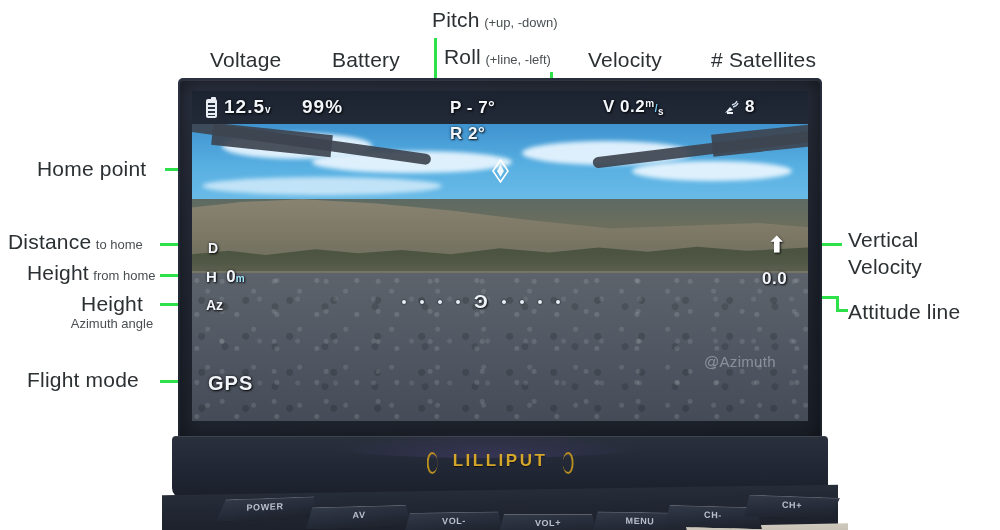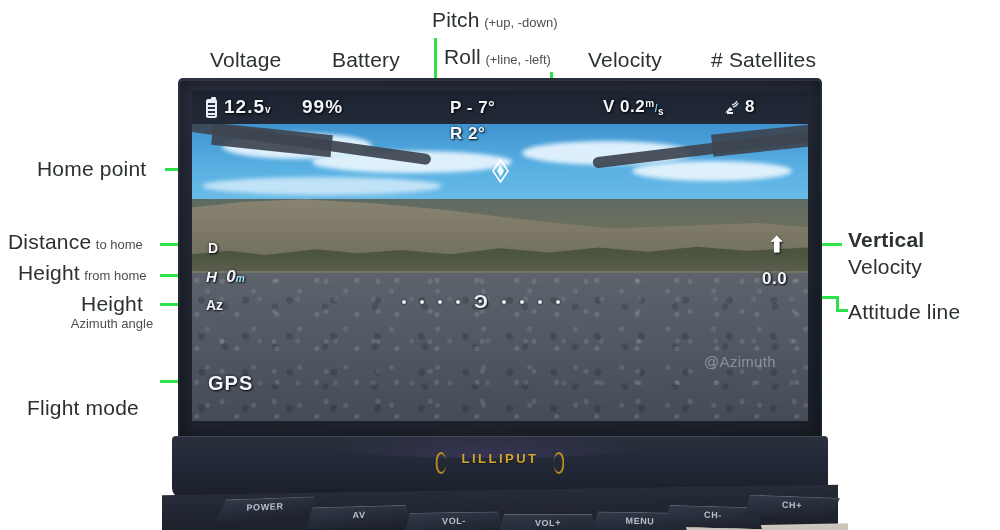--- a/index.html
+++ b/index.html
@@ -60,21 +60,21 @@
   .mon-foot {
     position:absolute; left:-26px; top:452px; width:696px; height:24px;
     background:linear-gradient(180deg,#cfc9bd 0%,#b6b0a3 100%);
     transform:skewY(-1.1deg);
     border-radius:0 0 8px 8px;
   }
 
   
   .brand {
     position:absolute; left:50%; top:372px; transform:translateX(-50%);
-    color:#d4a629; font-size:13px; font-weight:700; letter-spacing:2.5px;
+    color:#d4a629; font-size:17px; font-weight:700; letter-spacing:2.5px;
     padding:1px 25px;
     text-shadow:0 1px 1px rgba(0,0,0,.6);
   }
   .brand:before,.brand:after{
     content:""; position:absolute; top:2px; width:9px; height:18px;
     border:2px solid #b9901f; border-radius:50%;
   }
   .brand:before{ left:-1px; border-right:none; }
   .brand:after { right:-1px; border-left:none; }
 
@@ -192,36 +192,36 @@
 
 <div class="ann" style="left:37px; top:157px;">
   <span class="big">Home point</span>
 </div>
 
 <div class="ann" style="left:8px; top:230px;">
   <span class="big">Distance</span>
   <span class="small">to home</span>
 </div>
 
-<div class="ann" style="left:18px; top:261px;">
+<div class="ann" style="left:27px; top:261px;">
   <span class="big">Height</span>
   <span class="small">from home</span>
 </div>
 
 <div class="ann" style="left:43px; top:292px; width:138px; text-align:center;">
   <span class="big">Height</span>
   <span class="sub">Azimuth angle</span>
 </div>
 
-<div class="ann" style="left:27px; top:368px;margin-top:28px;">
+<div class="ann" style="left:27px; top:368px;">
   <span class="big">Flight mode</span>
 </div>
 
 <div class="ann" style="left:848px; top:226px; line-height:27px;">
-  <span class="big" style="display:block;font-weight:bold;">Vertical</span>
+  <span class="big" style="display:block;">Vertical</span>
   <span class="big" style="display:block;">Velocity</span>
 </div>
 
 <div class="ann" style="left:848px; top:300px;">
   <span class="big">Attitude line</span>
 </div>
 
 <div class="lead lead-v" style="left:434px; top:38px;  height:72px;"></div>
 <div class="lead lead-h" style="left:434px; top:107px; width:26px;"></div>
 
@@ -300,21 +300,21 @@
     <div class="homept" style="left:300px; top:68px;">
       <svg width="17" height="24" viewBox="0 0 17 24">
         <path d="M8.5 1 L16 12 L8.5 23 L1 12 Z" fill="none" stroke="#ffffff" stroke-width="1.6"></path>
         <path d="M8.5 6 L12 12 L8.5 18 L5 12 Z" fill="#ffffff" opacity=".9"></path>
       </svg>
     </div>
 
     <div class="osd osd-sm" style="left:16px; top:149px;">
       <span style="font-size:14px;">D</span>
     </div>
-    <div class="osd" style="left:14px; top:176px;font-style:italic;">
+    <div class="osd" style="left:14px; top:176px;">
       <span style="font-size:15px;">H</span>
       <span style="font-size:17px; margin-left:5px;">0</span><span class="unit" style="color:#9fe6ff;">m</span>
     </div>
     <div class="osd" style="left:14px; top:205px;">
       <span style="font-size:14px;">Az</span>
     </div>
 
     <div class="osd" style="left:16px; top:281px; font-size:20px; letter-spacing:1px;">GPS</div>
 
     <div class="uparrow" style="position:absolute; left:576px; top:142px;">⬆</div>

